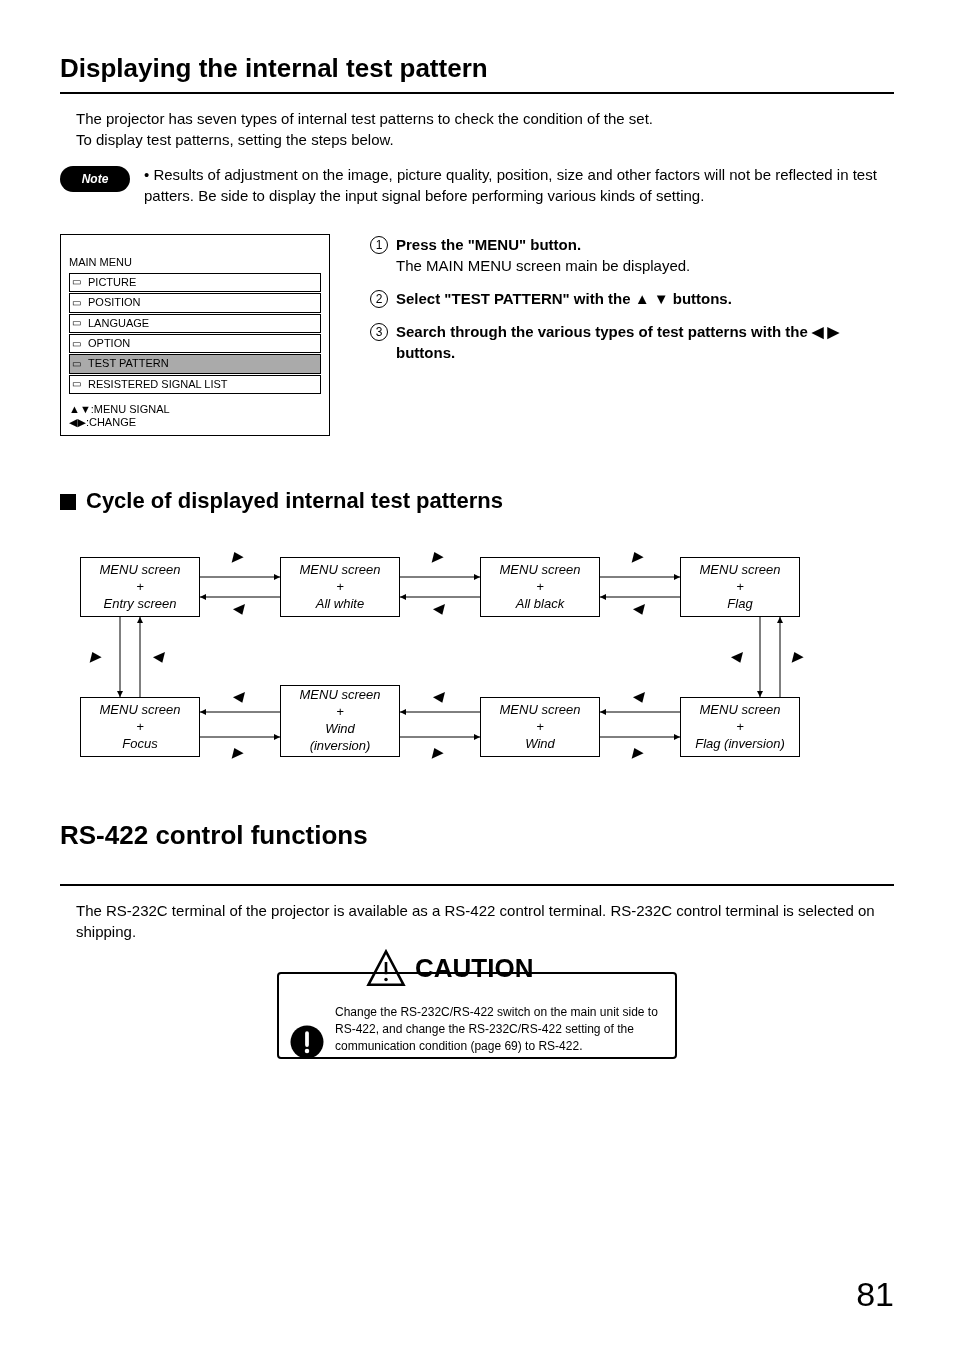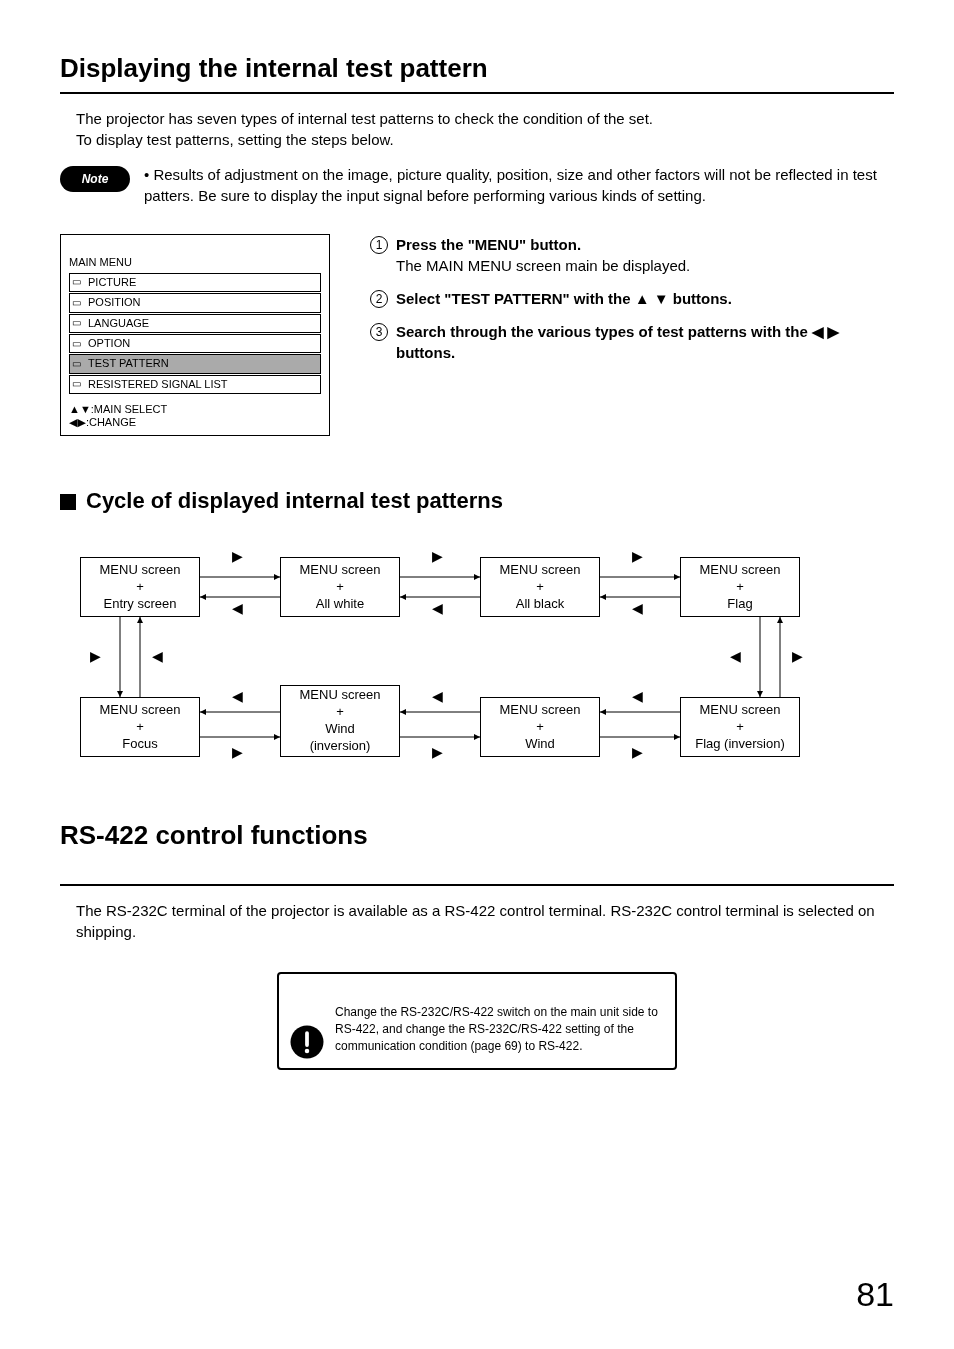--- a/index.html
+++ b/index.html
@@ -29,43 +29,43 @@
   .menu-item.highlight { background:#aaa; }
   .menu-footer { position:absolute; bottom:6px; left:8px; font-size:11px; line-height:1.2; }
   .right-col { flex:1; font-size:15px; }
   .step { display:flex; align-items:flex-start; gap:8px; margin-bottom:12px; }
   .step-num { border:1px solid #000; border-radius:50%; width:18px;height:18px; display:flex;align-items:center;justify-content:center; font-size:12px; flex-shrink:0; margin-top:2px; }
   .step-body { flex:1; }
   .step-title { font-weight:bold; }
   .step-sub { margin-left:0; }
   .section-heading { font-size:22px; font-weight:bold; margin-top:50px; display:flex; align-items:center; gap:10px; }
   .section-square { width:16px;height:16px;background:#000;display:inline-block; }
-  .cycle-wrap { margin-top:20px; position:relative; height:260px; }
+  .cycle-wrap { margin-top:20px; position:relative; height:260px;font-style:italic; }
   .cbox { position:absolute; border:1px solid #000; width:120px; height:60px; display:flex; align-items:center; justify-content:center; text-align:center; font-size:13px; padding:4px; line-height:1.3; }
   .arrow-lbl { position:absolute; font-size:14px; }
   .page-title2 { font-size:26px; font-weight:bold; margin-top:20px; }
   .caution-wrap { margin: 30px auto 0; width: 400px; position:relative; }
-  .caution-frame { border:2px solid #000; border-radius:4px; padding: 30px 12px 12px 56px; position:relative; font-size:12px; line-height:1.45; }
+  .caution-frame { border:2px solid #000; border-radius:4px; padding: 30px 12px 1px 56px; position:relative; font-size:12px; line-height:1.45; }
   .caution-label { position:absolute; top:-24px; left:80px; background:#fff; padding:0 8px; display:flex; align-items:center; gap:8px; font-size:26px; font-weight:bold; }
   .caution-triangle { width:42px;height:42px; }
   .caution-icon { position:absolute; left:10px; top:50px; width:36px;height:36px; }
   .page-num { position:absolute; bottom:30px; right:60px; font-size:34px; }
   .tri { font-size:11px; }
 </style>
 </head>
 <body>
 
 <div class="page-title">Displaying the internal test pattern</div>
 <hr class="hr-top">
 <div class="para">The projector has seven types of internal test patterns to check the condition of the set.</div>
 <div class="para">To display test patterns, setting the steps below.</div>
 
 <div class="note-row">
   <div class="note-badge">Note</div>
-  <div class="note-text">• Results of adjustment on the image, picture quality, position, size and other factors will not be reflected in test patters.  Be sure to display the input signal before performing various kinds of setting.</div>
+  <div class="note-text">• Results of adjustment on the image, picture quality, position, size and other factors will not be reflected in test patters.  Be side to display the input signal before performing various kinds of setting.</div>
 </div>
 
 <div class="two-col">
   <div class="menu-box">
     <div class="menu-title">MAIN MENU</div>
     <div class="menu-item">
         <span class="mi-icon">▭</span>
         <span>PICTURE</span>
       </div>
     <div class="menu-item">
@@ -82,21 +82,21 @@
       </div>
     <div class="menu-item highlight">
         <span class="mi-icon">▭</span>
         <span>TEST PATTERN</span>
       </div>
     <div class="menu-item">
         <span class="mi-icon">▭</span>
         <span>RESISTERED SIGNAL LIST</span>
       </div>
     <div class="menu-footer">
-      <div class="tri">▲▼:MAIN SELECT</div>
+      <div class="tri">▲▼:MENU SIGNAL</div>
       <div class="tri">◀▶:CHANGE</div>
     </div>
   </div>
 
   <div class="right-col">
     <div class="step">
       <div class="step-num">1</div>
       <div class="step-body">
         <div class="step-title">Press the "MENU" button.</div>
         <div class="step-sub">The MAIN MENU screen main be displayed.</div>
@@ -178,20 +178,28 @@
   <span class="arrow-lbl" style="left:92px;top:110px">◀</span>
   <span class="arrow-lbl" style="left:670px;top:110px">◀</span>
   <span class="arrow-lbl" style="left:732px;top:110px">▶</span>
 </div>
 
 <div class="page-title2">RS-422 control functions</div>
 <hr class="hr-section">
 <div class="para">The RS-232C terminal of the projector is available as a RS-422 control terminal. RS-232C control terminal is selected on shipping.</div>
 
 <div class="caution-wrap">
+  <div class="caution-label">
+    <svg class="caution-triangle" viewBox="0 0 48 48">
+      <polygon points="24,4 44,42 4,42" fill="none" stroke="#000" stroke-width="3"></polygon>
+      <line x1="24" y1="16" x2="24" y2="30" stroke="#000" stroke-width="3"></line>
+      <circle cx="24" cy="36" r="2" fill="#000"></circle>
+    </svg>
+    <span>CAUTION</span>
+  </div>
   <div class="caution-frame">
     <svg class="caution-icon" viewBox="0 0 48 48">
       <circle cx="24" cy="24" r="22" fill="#000"></circle>
       <line x1="24" y1="12" x2="24" y2="28" stroke="#fff" stroke-width="5" stroke-linecap="round"></line>
       <circle cx="24" cy="36" r="3" fill="#fff"></circle>
     </svg>
     <div>Change the RS-232C/RS-422 switch on the main unit side to RS-422, and change the RS-232C/RS-422 setting of the communication condition (page 69) to RS-422.</div>
   </div>
 </div>
 

